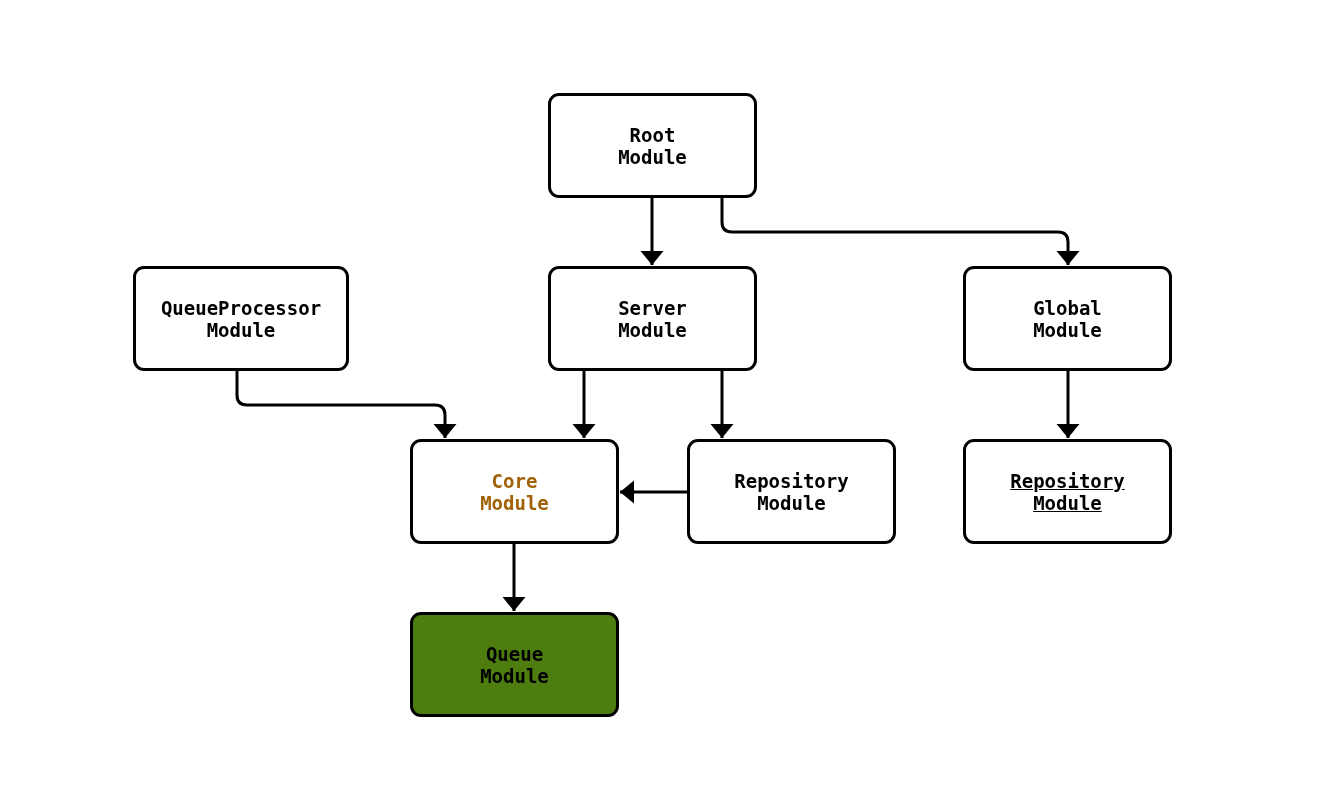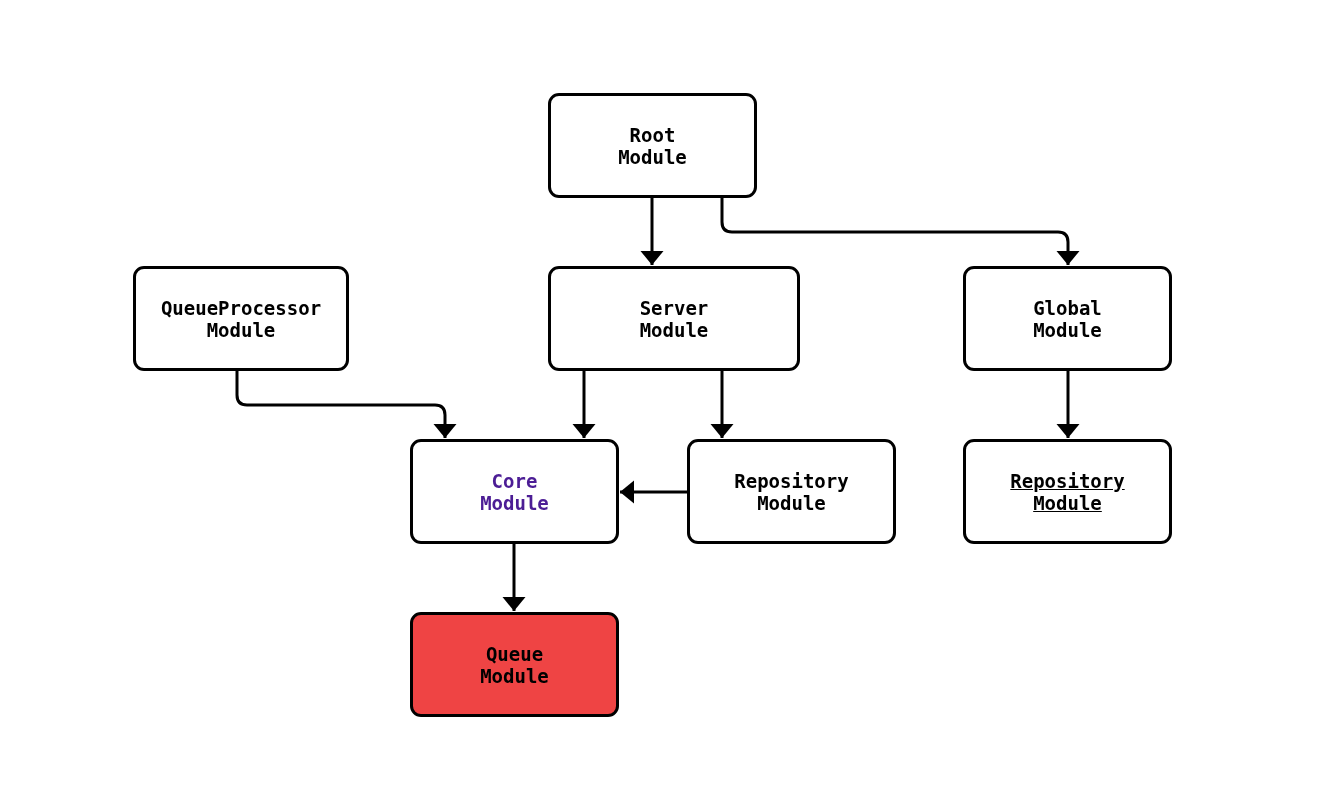--- a/index.html
+++ b/index.html
@@ -71,38 +71,38 @@
   </svg>
   <div id="nodes-layer">
       <div class="node" style="left: 548px; top: 93px; width: 209px; height: 105px; background: rgb(255, 255, 255); border-color: rgb(0, 0, 0); color: rgb(0, 0, 0);">
         <div class="label-line">Root</div>
         <div class="label-line">Module</div>
       </div>
       <div class="node" style="left: 133px; top: 266px; width: 216px; height: 105px; background: rgb(255, 255, 255); border-color: rgb(0, 0, 0); color: rgb(0, 0, 0);">
         <div class="label-line">QueueProcessor</div>
         <div class="label-line">Module</div>
       </div>
-      <div class="node" style="left: 548px; top: 266px; width: 252px; height: 105px; background: rgb(255, 255, 255); border-color: rgb(0, 0, 0); color: rgb(0, 0, 0);">
+      <div class="node" style="left: 548px; top: 266px; width: 209px; height: 105px; background: rgb(255, 255, 255); border-color: rgb(0, 0, 0); color: rgb(0, 0, 0);">
         <div class="label-line">Server</div>
         <div class="label-line">Module</div>
       </div>
       <div class="node" style="left: 963px; top: 266px; width: 209px; height: 105px; background: rgb(255, 255, 255); border-color: rgb(0, 0, 0); color: rgb(0, 0, 0); justify-content: center;">
         <div class="label-line">Global</div>
         <div class="label-line">Module</div>
       </div>
-      <div class="node" style="left: 410px; top: 439px; width: 209px; height: 105px; background: rgb(255, 255, 255); border-color: rgb(0, 0, 0); color: #4c1d95;">
+      <div class="node" style="left: 410px; top: 439px; width: 209px; height: 105px; background: rgb(255, 255, 255); border-color: rgb(0, 0, 0); color: #a16207;">
         <div class="label-line">Core</div>
         <div class="label-line">Module</div>
       </div>
       <div class="node" style="left: 687px; top: 439px; width: 209px; height: 105px; background: rgb(255, 255, 255); border-color: rgb(0, 0, 0); color: rgb(0, 0, 0);">
         <div class="label-line">Repository</div>
         <div class="label-line">Module</div>
       </div>
       <div class="node" style="left: 963px; top: 439px; width: 209px; height: 105px; background: rgb(255, 255, 255); border-color: rgb(0, 0, 0); color: rgb(0, 0, 0); text-decoration: underline;">
         <div class="label-line">Repository</div>
         <div class="label-line">Module</div>
       </div>
-      <div class="node" style="left: 410px; top: 612px; width: 209px; height: 105px; background: #ef4444; border-color: rgb(0, 0, 0); color: rgb(0, 0, 0);">
+      <div class="node" style="left: 410px; top: 612px; width: 209px; height: 105px; background: #4d7c0f; border-color: rgb(0, 0, 0); color: rgb(0, 0, 0);">
         <div class="label-line">Queue</div>
         <div class="label-line">Module</div>
       </div>
     </div>
 </div>
 
 </body></html>

